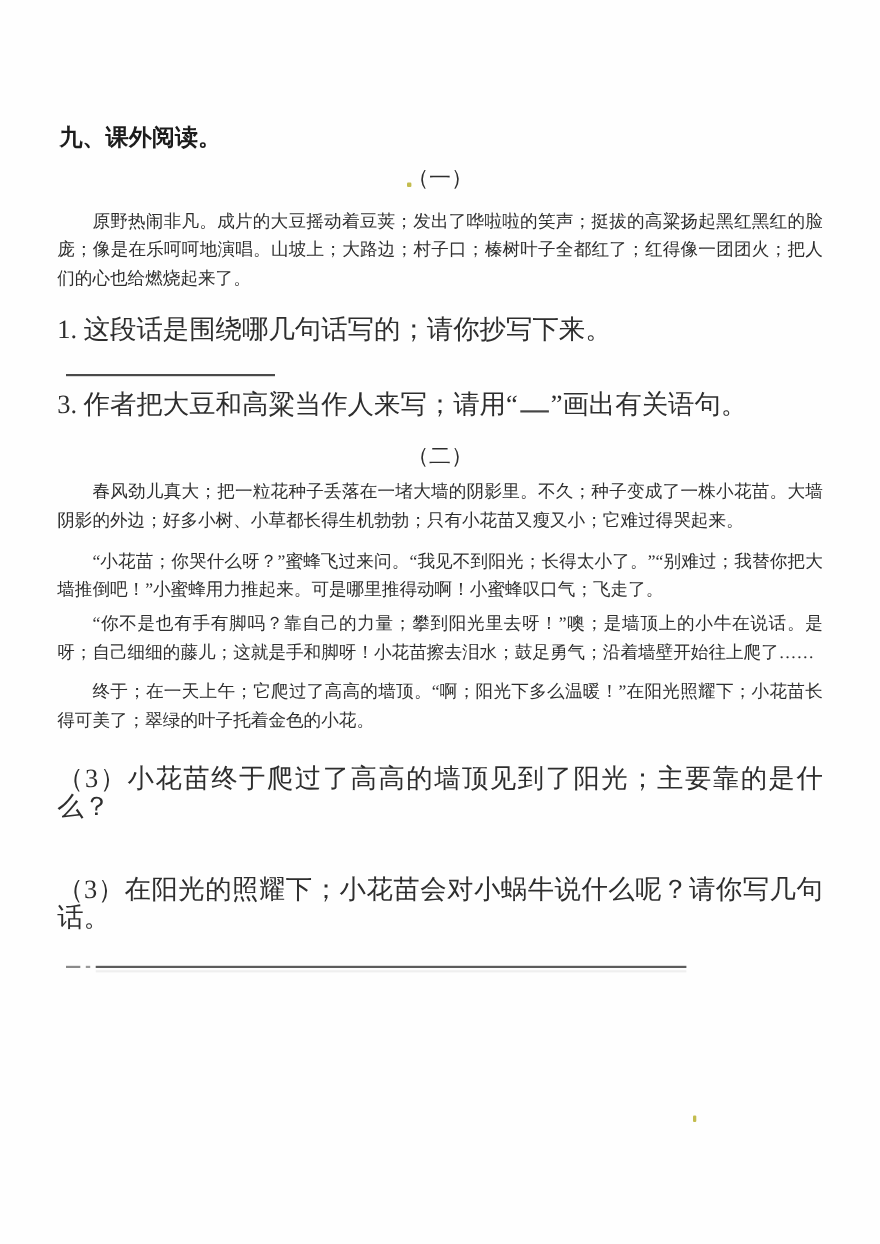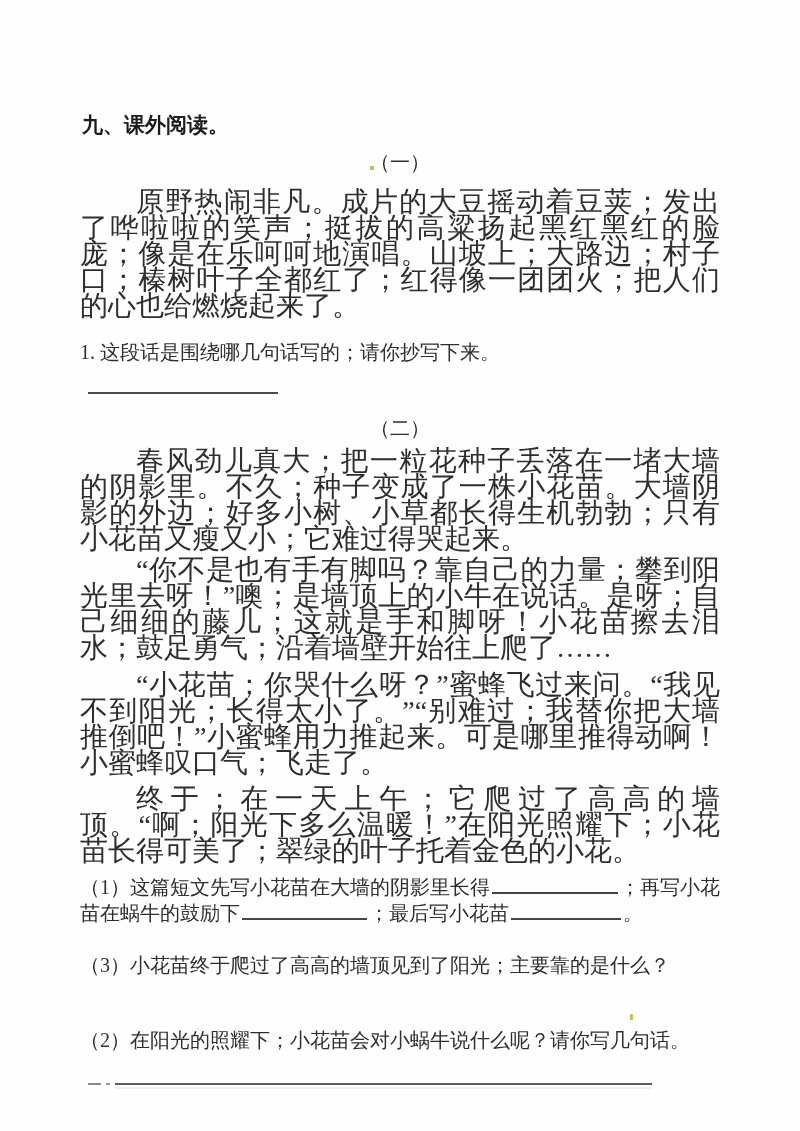--- a/index.html
+++ b/index.html
@@ -6,44 +6,44 @@
   body{
     width:800px;height:1131px;
     background:#fefefe;
     position:relative;
     font-family:"Liberation Serif","DejaVu Serif",serif;
     color:#2e2e2e;
     overflow:hidden;
   }
   .page{
     position:absolute;inset:0;
-    padding:0 80px;
+    padding:0 52px;
     box-sizing:border-box;
   }
   .heading{
     margin:113px 0 0 2px;
     font-size:21px;line-height:24px;
     font-weight:bold;color:#1c1c1c;
   }
   .part-label{
     margin-top:13px;
     text-align:center;
     font-size:20px;line-height:24px;
   }
   .para{
-    margin:0;font-size:28px;line-height:26px;
+    margin:0;font-size:16px;line-height:26px;
     text-indent:2em;text-align:justify;
   }
   .p1{margin-top:15px;}
   .p2{margin-top:8px;font-family:Liberation Serif, serif;}
   .p3{margin-top:11px;}
   .p4{margin-top:5px;}
   .p5{margin-top:10px;}
   .q{
-    margin:0;font-size:20px;line-height:26px;
+    margin:0;font-size:24px;line-height:26px;
     text-align:justify;
   }
   .q1{margin-top:20px;}
   .answer-line{
     margin:27px 0 0 8px;
     width:190px;height:0;
     border-top:2px solid #4a4a4a;
   }
   .q2{margin-top:12px;}
   .q3{margin-top:10px;}
@@ -83,34 +83,34 @@
 
   <div class="part-label">（一）</div>
 
   <p class="para p1">原野热闹非凡。成片的大豆摇动着豆荚；发出了哗啦啦的笑声；挺拔的高粱扬起黑红黑红的脸庞；像是在乐呵呵地演唱。山坡上；大路边；村子口；榛树叶子全都红了；红得像一团团火；把人们的心也给燃烧起来了。</p>
 
   <div class="q q1">1. 这段话是围绕哪几句话写的；请你抄写下来。</div>
 
   <div class="answer-line"></div>
 
 
+  <div class="q q3"><span>3. 作者把大豆和高粱当作人来写；请用“</span><span class="blank" style="width:26px"></span><span>”画出有关语句。</span></div>
 
   <div class="part-label part2-label">（二）</div>
 
   <p class="para p2">春风劲儿真大；把一粒花种子丢落在一堵大墙的阴影里。不久；种子变成了一株小花苗。大墙阴影的外边；好多小树、小草都长得生机勃勃；只有小花苗又瘦又小；它难过得哭起来。</p>
+  <p class="para p3">“小花苗；你哭什么呀？”蜜蜂飞过来问。“我见不到阳光；长得太小了。”“别难过；我替你把大墙推倒吧！”小蜜蜂用力推起来。可是哪里推得动啊！小蜜蜂叹口气；飞走了。</p>
   <p class="para p4">“你不是也有手有脚吗？靠自己的力量；攀到阳光里去呀！”噢；是墙顶上的小牛在说话。是呀；自己细细的藤儿；这就是手和脚呀！小花苗擦去泪水；鼓足勇气；沿着墙壁开始往上爬了……</p>
-  <p class="para p3">“小花苗；你哭什么呀？”蜜蜂飞过来问。“我见不到阳光；长得太小了。”“别难过；我替你把大墙推倒吧！”小蜜蜂用力推起来。可是哪里推得动啊！小蜜蜂叹口气；飞走了。</p>
   <p class="para p5">终于；在一天上午；它爬过了高高的墙顶。“啊；阳光下多么温暖！”在阳光照耀下；小花苗长得可美了；翠绿的叶子托着金色的小花。</p>
 
-  <div class="q sq1"><span>（1）这篇短文先写小花苗在大墙的阴影里长得</span><span class="blank" style="width:126px"></span><span>；再写小花苗在蜗牛的鼓励下</span><span class="blank" style="width:125px"></span><span>；最后写小花苗</span><span class="blank" style="width:110px"></span><span>。</span></div>
 
 
   <div class="q sq3">（3）小花苗终于爬过了高高的墙顶见到了阳光；主要靠的是什么？</div>
 
-  <div class="q sq4">（2）在阳光的照耀下；小花苗会对小蜗牛说什么呢？请你写几句话。</div>
+  <div class="q sq4">（3）在阳光的照耀下；小花苗会对小蜗牛说什么呢？请你写几句话。</div>
 
   <div class="bottom-line-row">
     <span class="dash-mark"></span>
     <span class="dot-mark"></span>
     <span class="long-line"></span>
   </div>
 
 </div>
 
 <span class="speck speck-1"></span>

